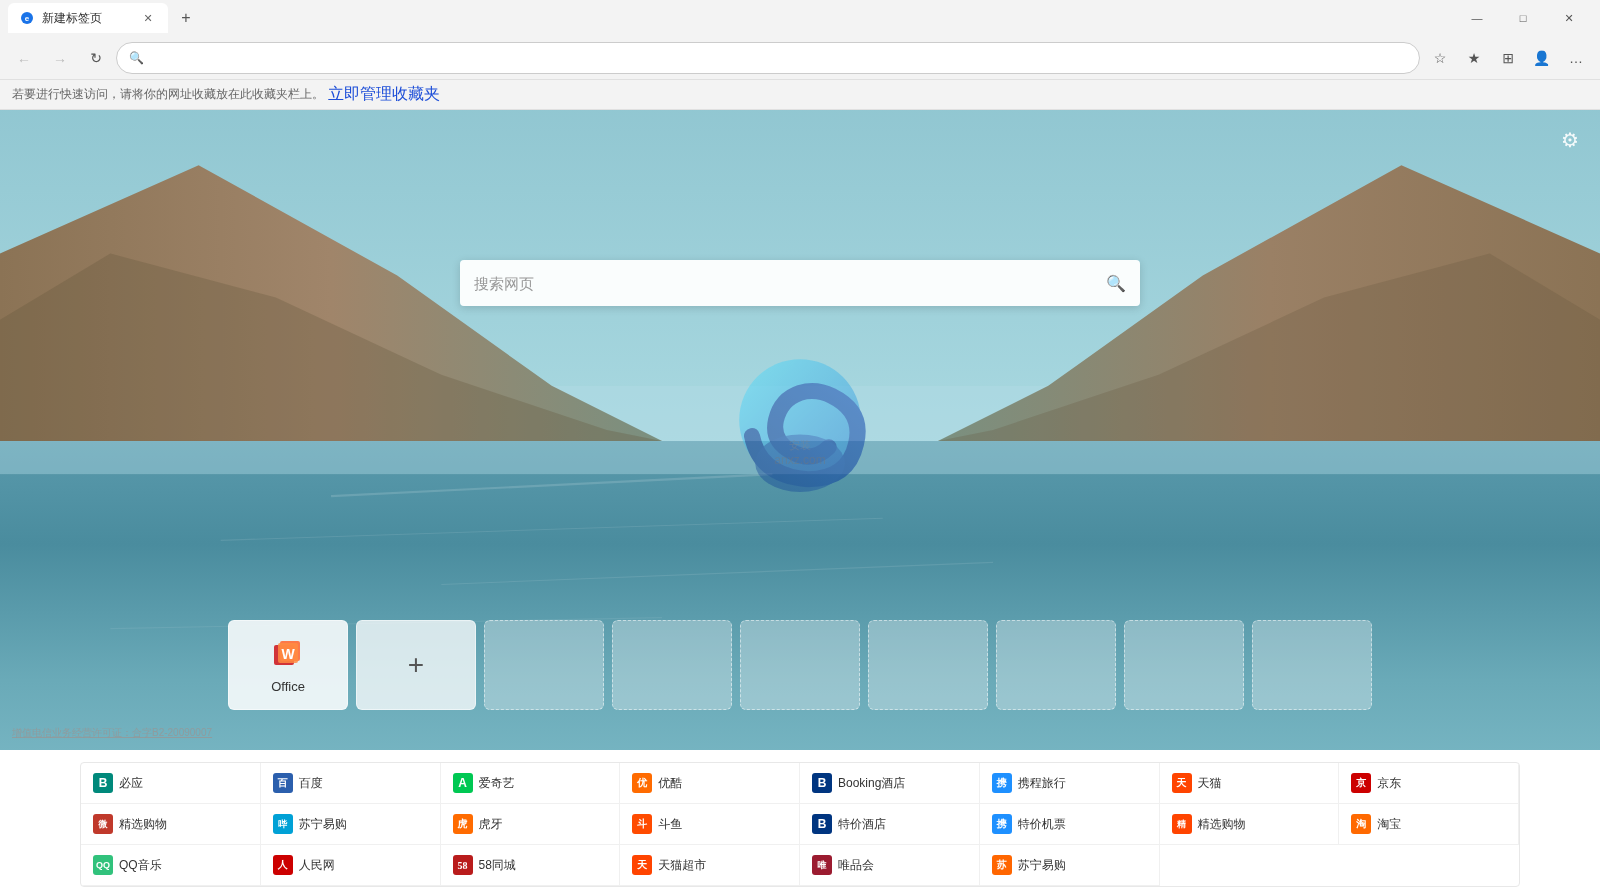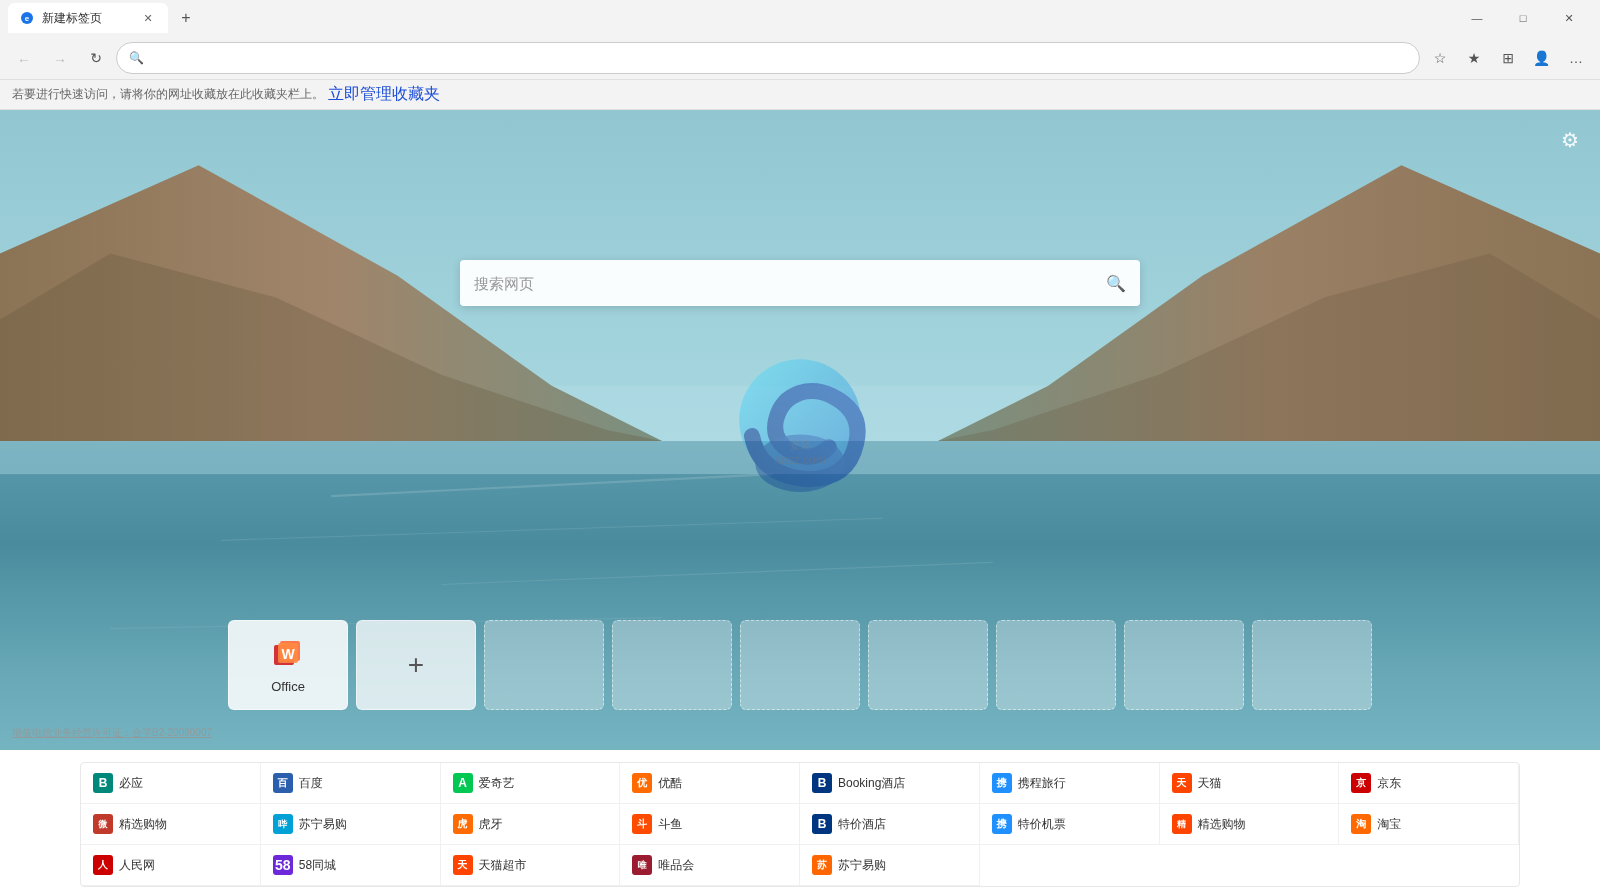--- a/index.html
+++ b/index.html
@@ -525,25 +525,29 @@
       <div class="sponsor-item">
         <div class="sponsor-icon" style="background:#ff4400;color:white;font-size:9px;">精</div>
         <span class="sponsor-name">精选购物</span>
       </div>
       <div class="sponsor-item">
         <div class="sponsor-icon" style="background:#ff6900;color:white;font-size:10px;">淘</div>
         <span class="sponsor-name">淘宝</span>
       </div>
 
       <div class="sponsor-item">
+        <div class="sponsor-icon" style="background:#31c27c;color:white;font-size:9px;">QQ</div>
+        <span class="sponsor-name">QQ音乐</span>
+      </div>
+      <div class="sponsor-item">
         <div class="sponsor-icon" style="background:#cc0000;color:white;font-size:10px;">人</div>
         <span class="sponsor-name">人民网</span>
       </div>
       <div class="sponsor-item">
-        <div class="sponsor-icon" style="background:#6d28d9;color:white;font-size:14px;">58</div>
+        <div class="sponsor-icon" style="background:#b91c1c;color:white;font-size:10px;font-family:Liberation Serif, serif;">58</div>
         <span class="sponsor-name">58同城</span>
       </div>
       <div class="sponsor-item">
         <div class="sponsor-icon" style="background:#ff4400;color:white;font-size:10px;">天</div>
         <span class="sponsor-name">天猫超市</span>
       </div>
       <div class="sponsor-item">
         <div class="sponsor-icon" style="background:#9b1b30;color:white;font-size:9px;">唯</div>
         <span class="sponsor-name">唯品会</span>
       </div>

